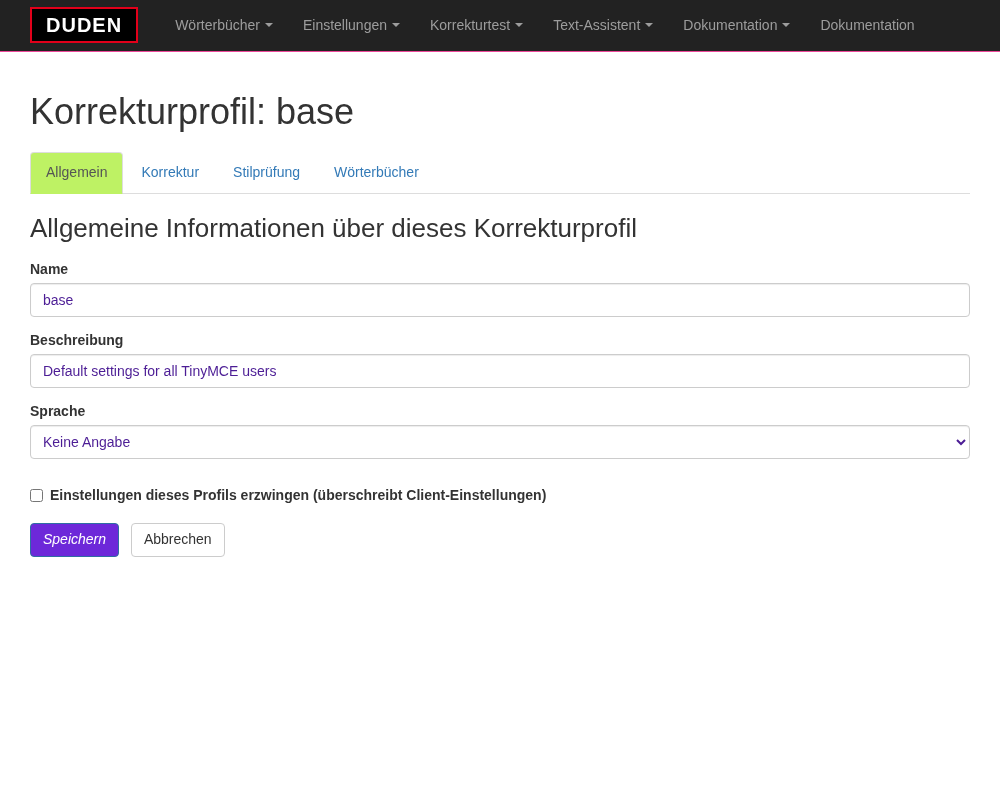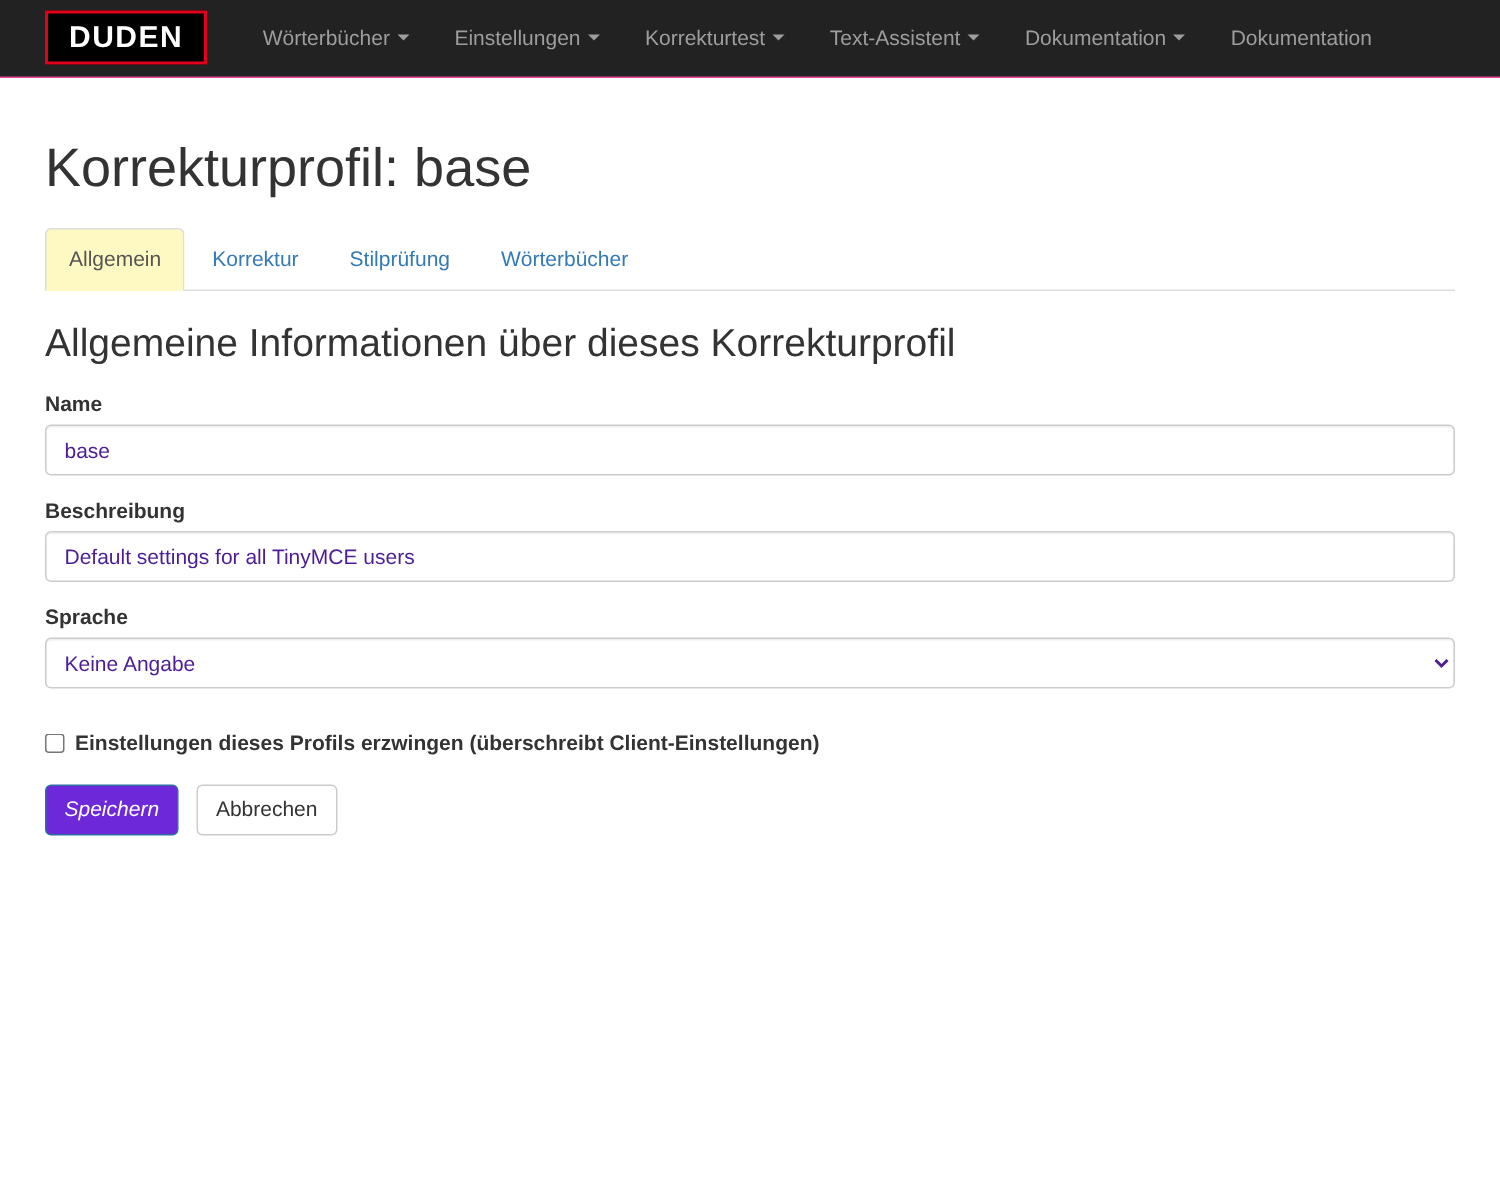--- a/index.html
+++ b/index.html
@@ -28,21 +28,21 @@
   h1.page-title { font-size: 36px; font-weight: 500; color: #333;
     margin-top: 40px; margin-bottom: 20px; line-height: 1.1; }
 
   
   .nav-tabs { display: flex; list-style: none; border-bottom: 1px solid #ddd;
     margin-bottom: 18px; }
   .nav-tabs li { margin-bottom: -1px; margin-right: 2px; }
   .nav-tabs a { display: block; padding: 10px 15px; color: #337ab7;
     text-decoration: none; border: 1px solid transparent;
     border-radius: 4px 4px 0 0; line-height: 1.42857; cursor: pointer; }
-  .nav-tabs li.active a { color: #555; background: #fef9c3;
+  .nav-tabs li.active a { color: #555; background: #bef264;
     border: 1px solid #ddd; border-bottom-color: transparent; cursor: default; }
 
   h2.section-heading { font-size: 26px; font-weight: 500; color: #333;
     margin: 20px 0 18px 0; line-height: 1.15; }
 
   
   .form-group { margin-bottom: 15px; }
   .form-group label.control-label { display: inline-block; font-weight: bold;
     margin-bottom: 6px; font-size: 14px; color: #333; }
   .form-control { display: block; width: 100%; height: 34px;

